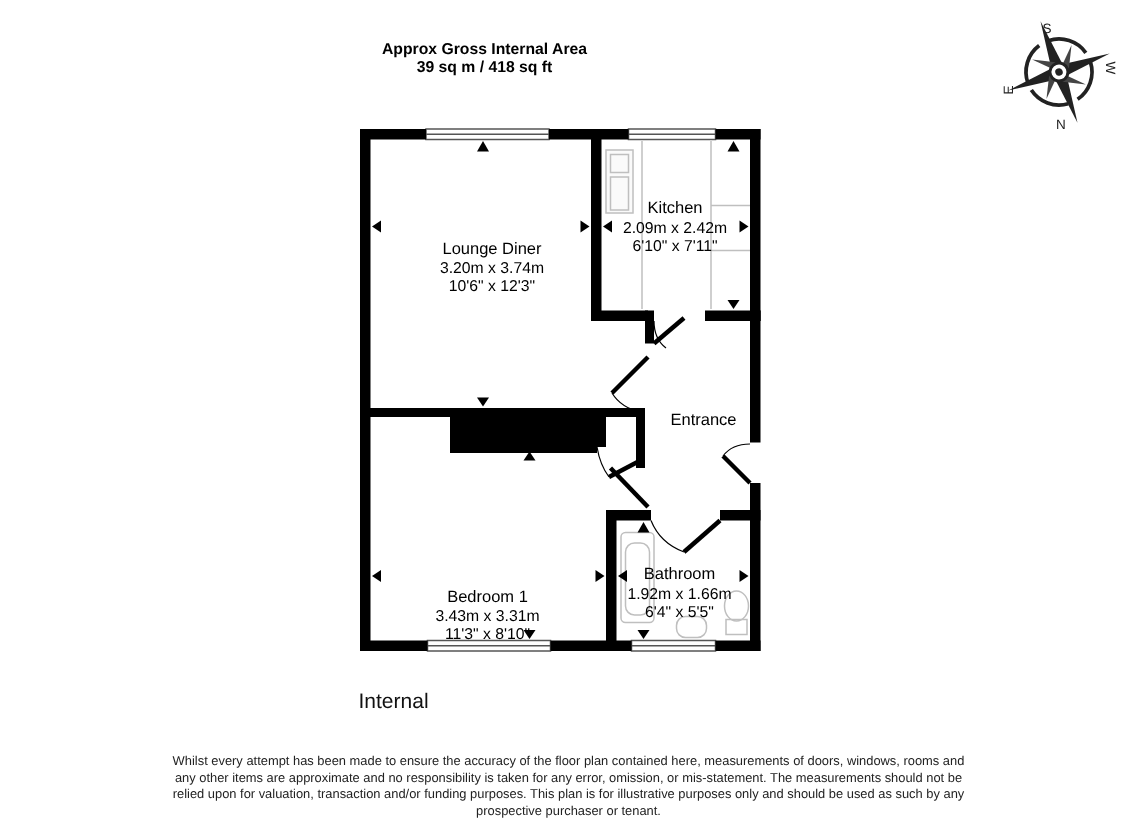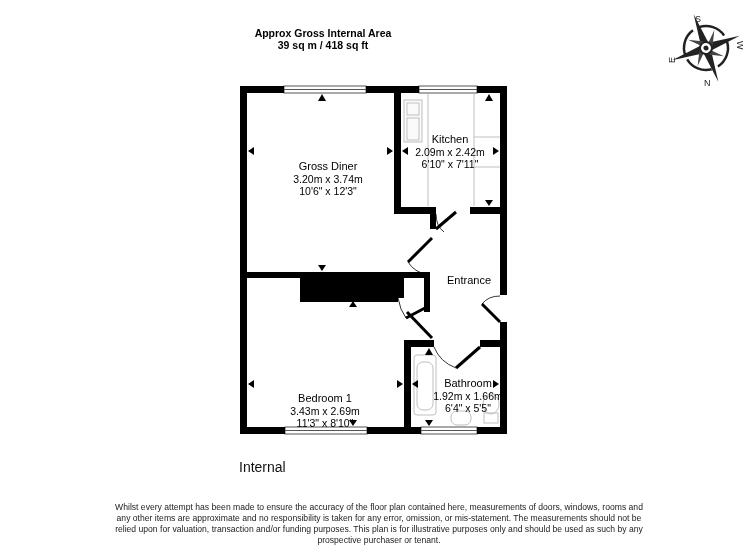--- a/index.html
+++ b/index.html
@@ -135,42 +135,42 @@
     <polygon points="248,384 254,380 254,388"></polygon>
     <polygon points="403,384 397,380 397,388"></polygon>
     <polygon points="425,355 429,348 433,355"></polygon>
     <polygon points="425,420 429,426 433,420"></polygon>
     <polygon points="412,384 418,380 418,388"></polygon>
     <polygon points="499,384 493,380 493,388"></polygon>
   </g>
 </svg>
 
 <div class="room-label" style="left:265px; top:160px; width:126px;">
-  <div class="name">Gross Diner</div>
+  <div class="name">Lounge Diner</div>
   <div>3.20m x 3.74m</div>
   <div>10'6" x 12'3"</div>
 </div>
 
 <div class="room-label" style="left:400px; top:133px; width:100px;">
   <div class="name">Kitchen</div>
   <div>2.09m x 2.42m</div>
   <div>6'10" x 7'11"</div>
 </div>
 
 <div class="room-label" style="left:437px; top:274px; width:64px;">
   <div class="name">Entrance</div>
 </div>
 
 <div class="room-label" style="left:260px; top:344px; width:130px;margin-top:48px;">
   <div class="name">Bedroom 1</div>
-  <div>3.43m x 2.69m</div>
+  <div>3.43m x 3.31m</div>
   <div>11'3" x 8'10"</div>
 </div>
 
-<div class="room-label" style="left:432px; top:377px; width:72px;">
+<div class="room-label" style="left:417px; top:377px; width:72px;">
   <div class="name">Bathroom</div>
   <div>1.92m x 1.66m</div>
   <div>6'4" x 5'5"</div>
 </div>
 
 <div class="caption">Internal</div>
 
 <div class="disclaimer">
   <div>Whilst every attempt has been made to ensure the accuracy of the floor plan contained here, measurements of doors, windows, rooms and</div>
   <div>any other items are approximate and no responsibility is taken for any error, omission, or mis-statement. The measurements should not be</div>

